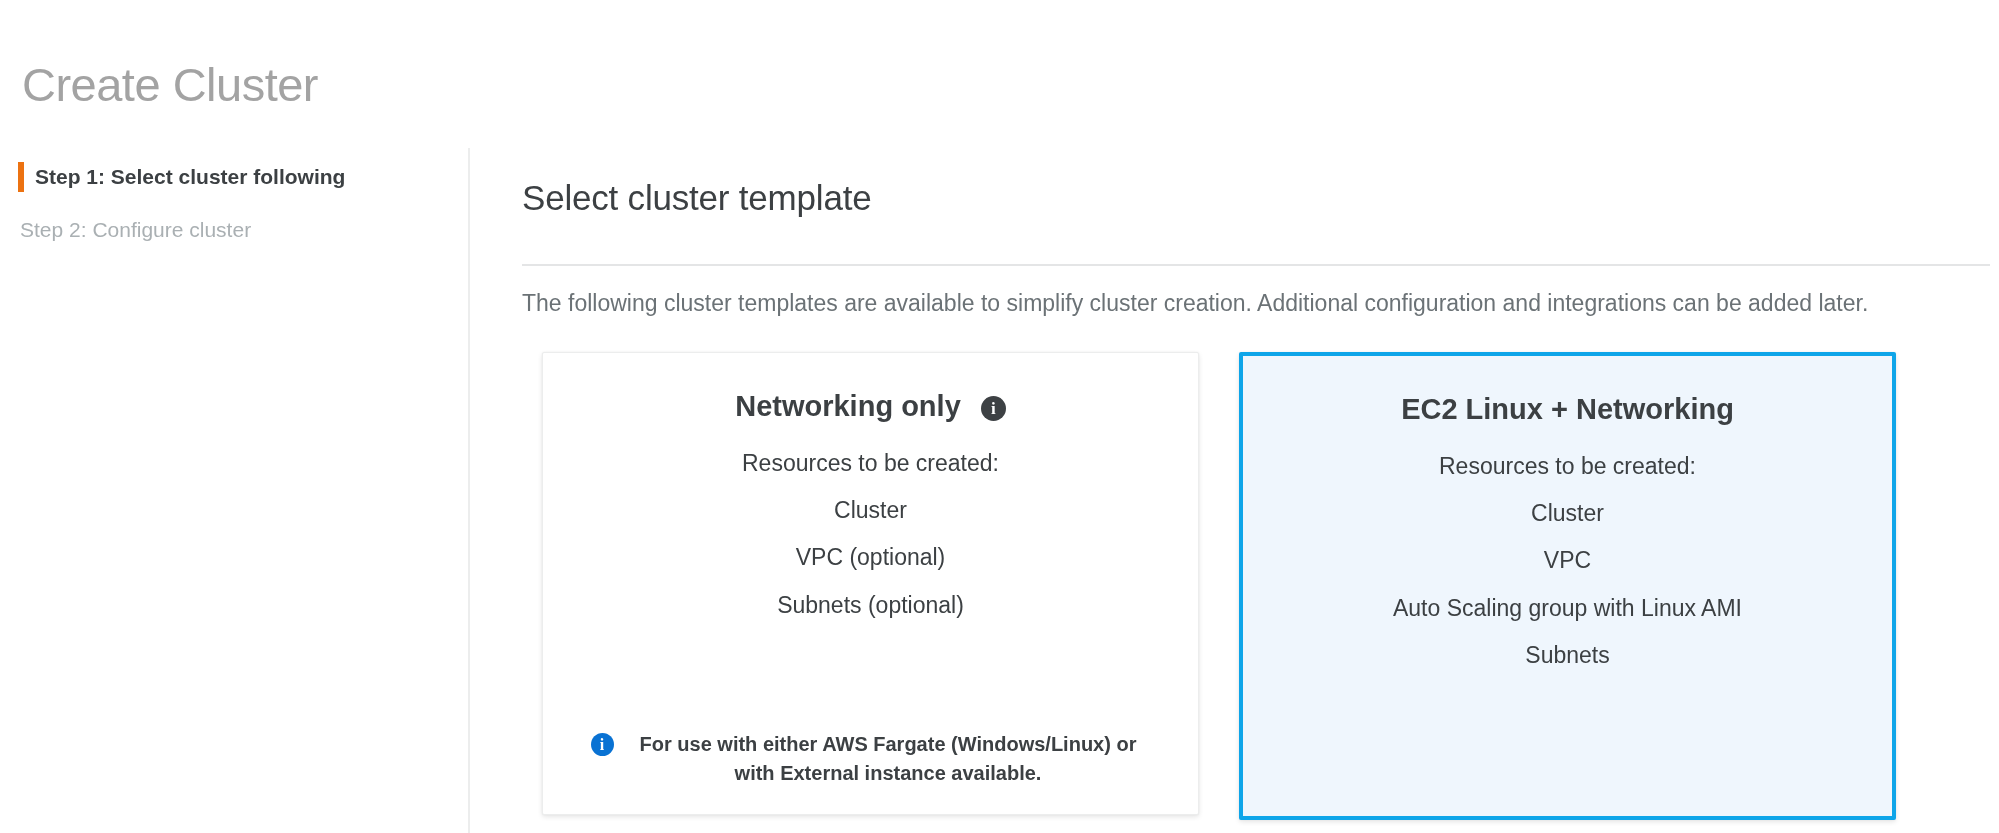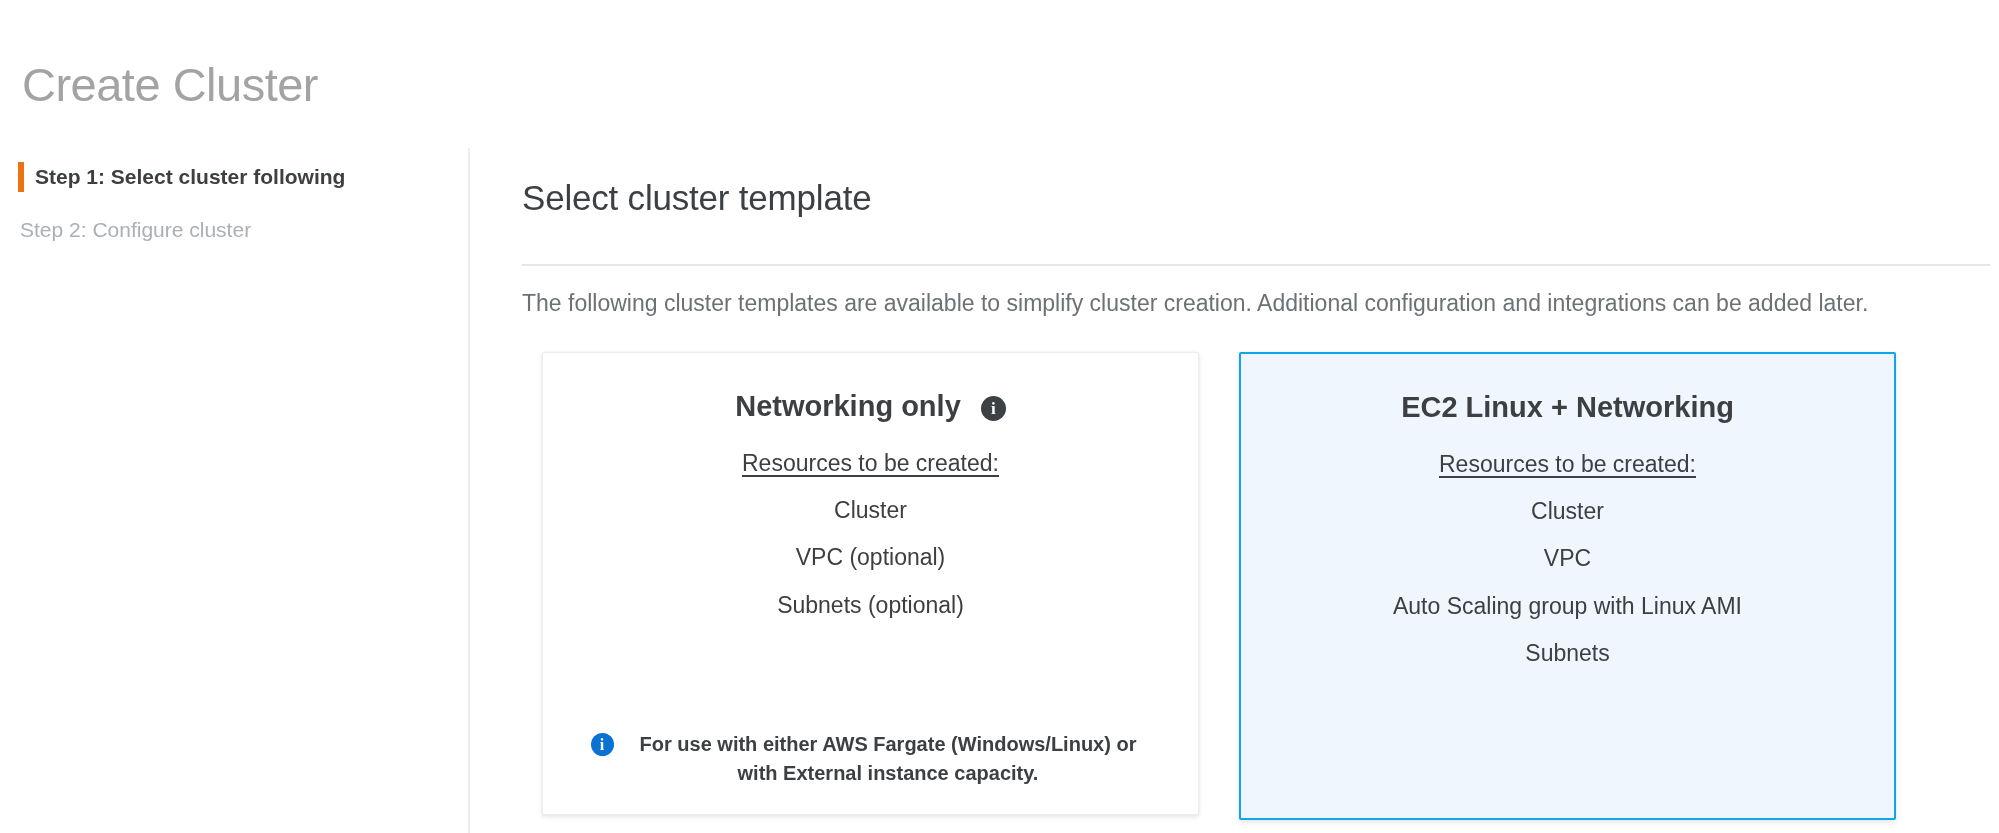--- a/index.html
+++ b/index.html
@@ -129,21 +129,21 @@
   }
 
   .card.plain {
     background: #ffffff;
     border: 1px solid #eceded;
     box-shadow: 0 2px 5px rgba(0,0,0,0.10), 0 0 2px rgba(0,0,0,0.05);
   }
 
   .card.selected {
     background: #eff6fd;
-    border: 2px solid #0ea5e9;
+    border: 4px solid #0ea5e9;
     box-shadow: 0 2px 5px rgba(0,0,0,0.10), 0 0 2px rgba(0,0,0,0.05);
     min-height: 468px;
   }
 
   .card-title {
     font-size: 29px;
     font-weight: 700;
     color: #3c4043;
     line-height: 1.19;
     display: flex;
@@ -171,21 +171,20 @@
     line-height: 1;
     flex: 0 0 auto;
     position: relative;
     top: 2px;
   }
 
   .resources-label {
     margin-top: 26px;
     font-size: 23px;
     color: #3c4043;
-    text-decoration: underline;
     text-underline-offset: 4px;
   }
 
   .res-list {
     margin: 0;
     padding: 0;
     list-style: none;
     width: 100%;
   }
 
@@ -261,21 +260,21 @@
         <span class="info-dark">i</span>
       </div>
       <div class="resources-label">Resources to be created:</div>
       <ul class="res-list">
         <li>Cluster</li>
         <li>VPC (optional)</li>
         <li>Subnets (optional)</li>
       </ul>
       <div class="card-note">
         <span class="info-blue">i</span>
-        <span class="card-note-text">For use with either AWS Fargate (Windows/Linux) or with External instance capacity.</span>
+        <span class="card-note-text">For use with either AWS Fargate (Windows/Linux) or with External instance available.</span>
       </div>
     </div>
 
     <div class="card selected">
       <div class="card-title">
         <span class="title-text">EC2 Linux + Networking</span>
       </div>
       <div class="resources-label">Resources to be created:</div>
       <ul class="res-list">
         <li>Cluster</li>

